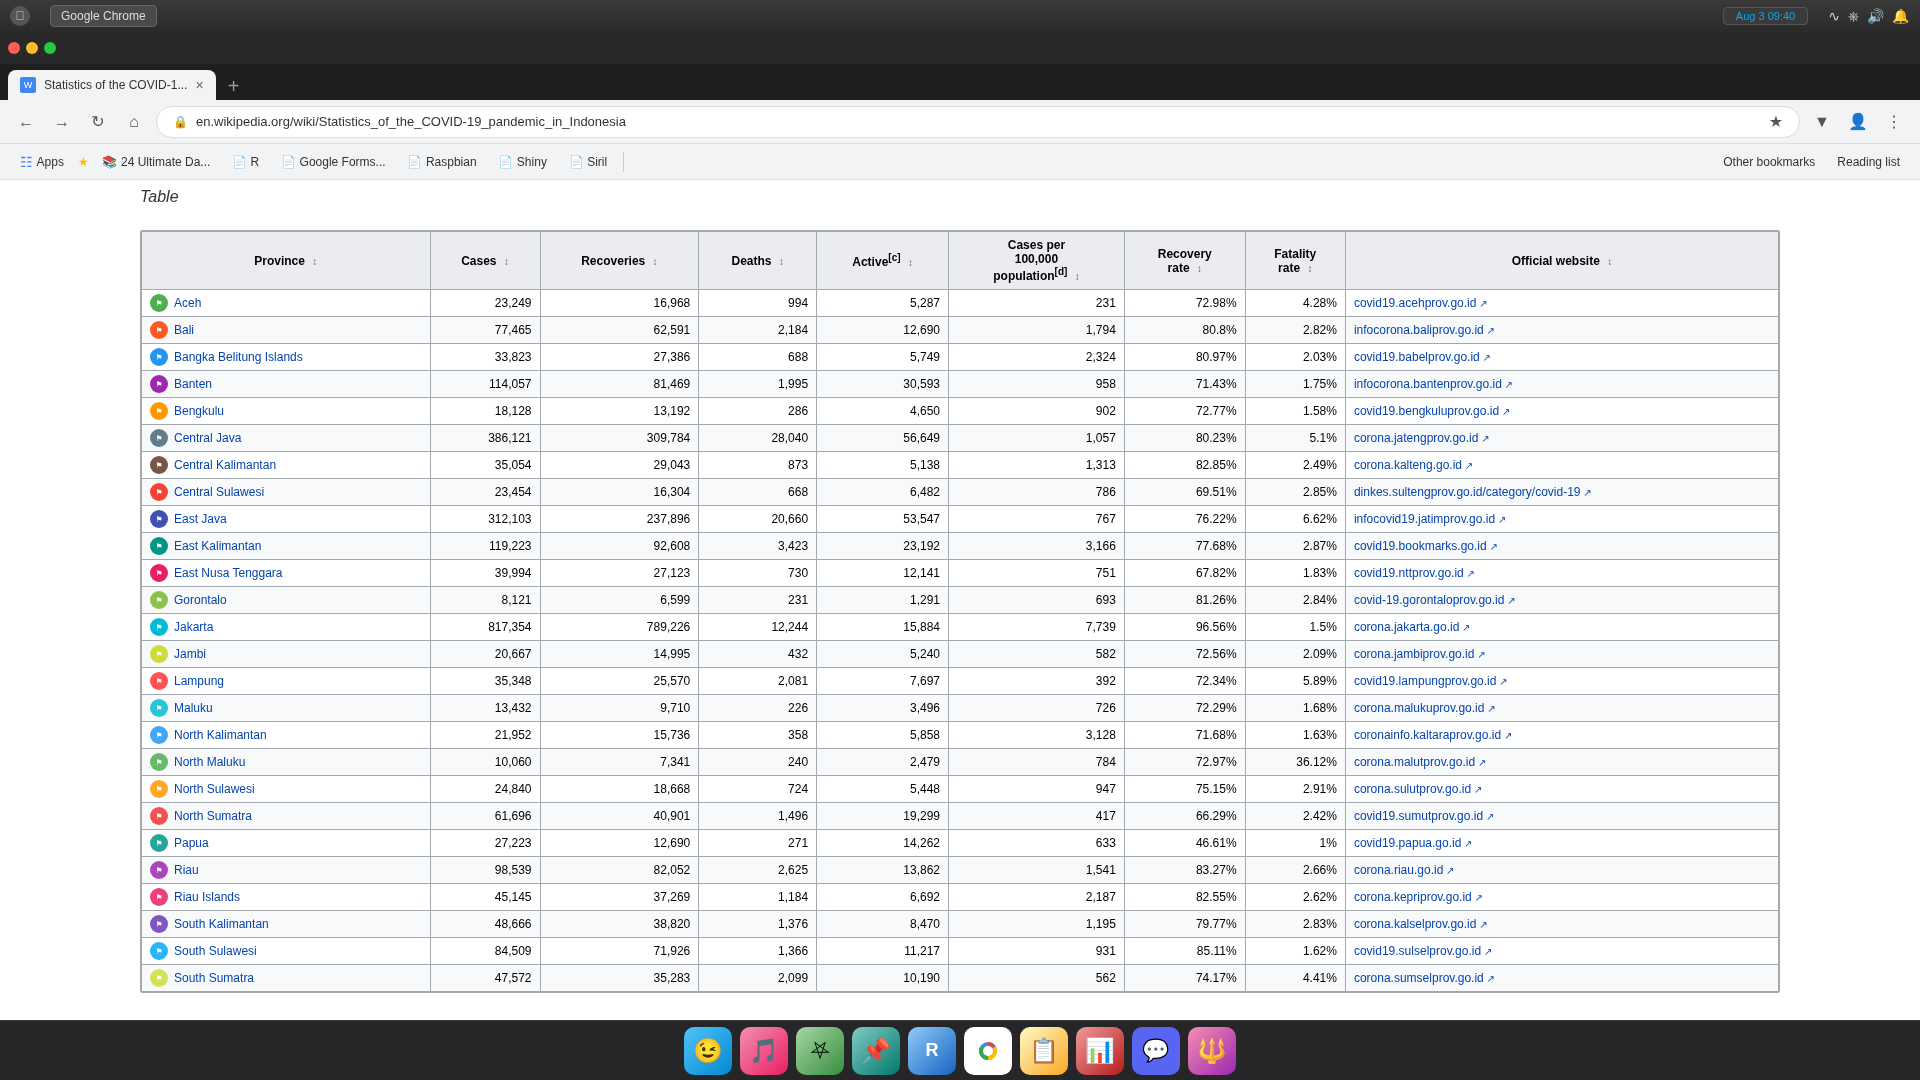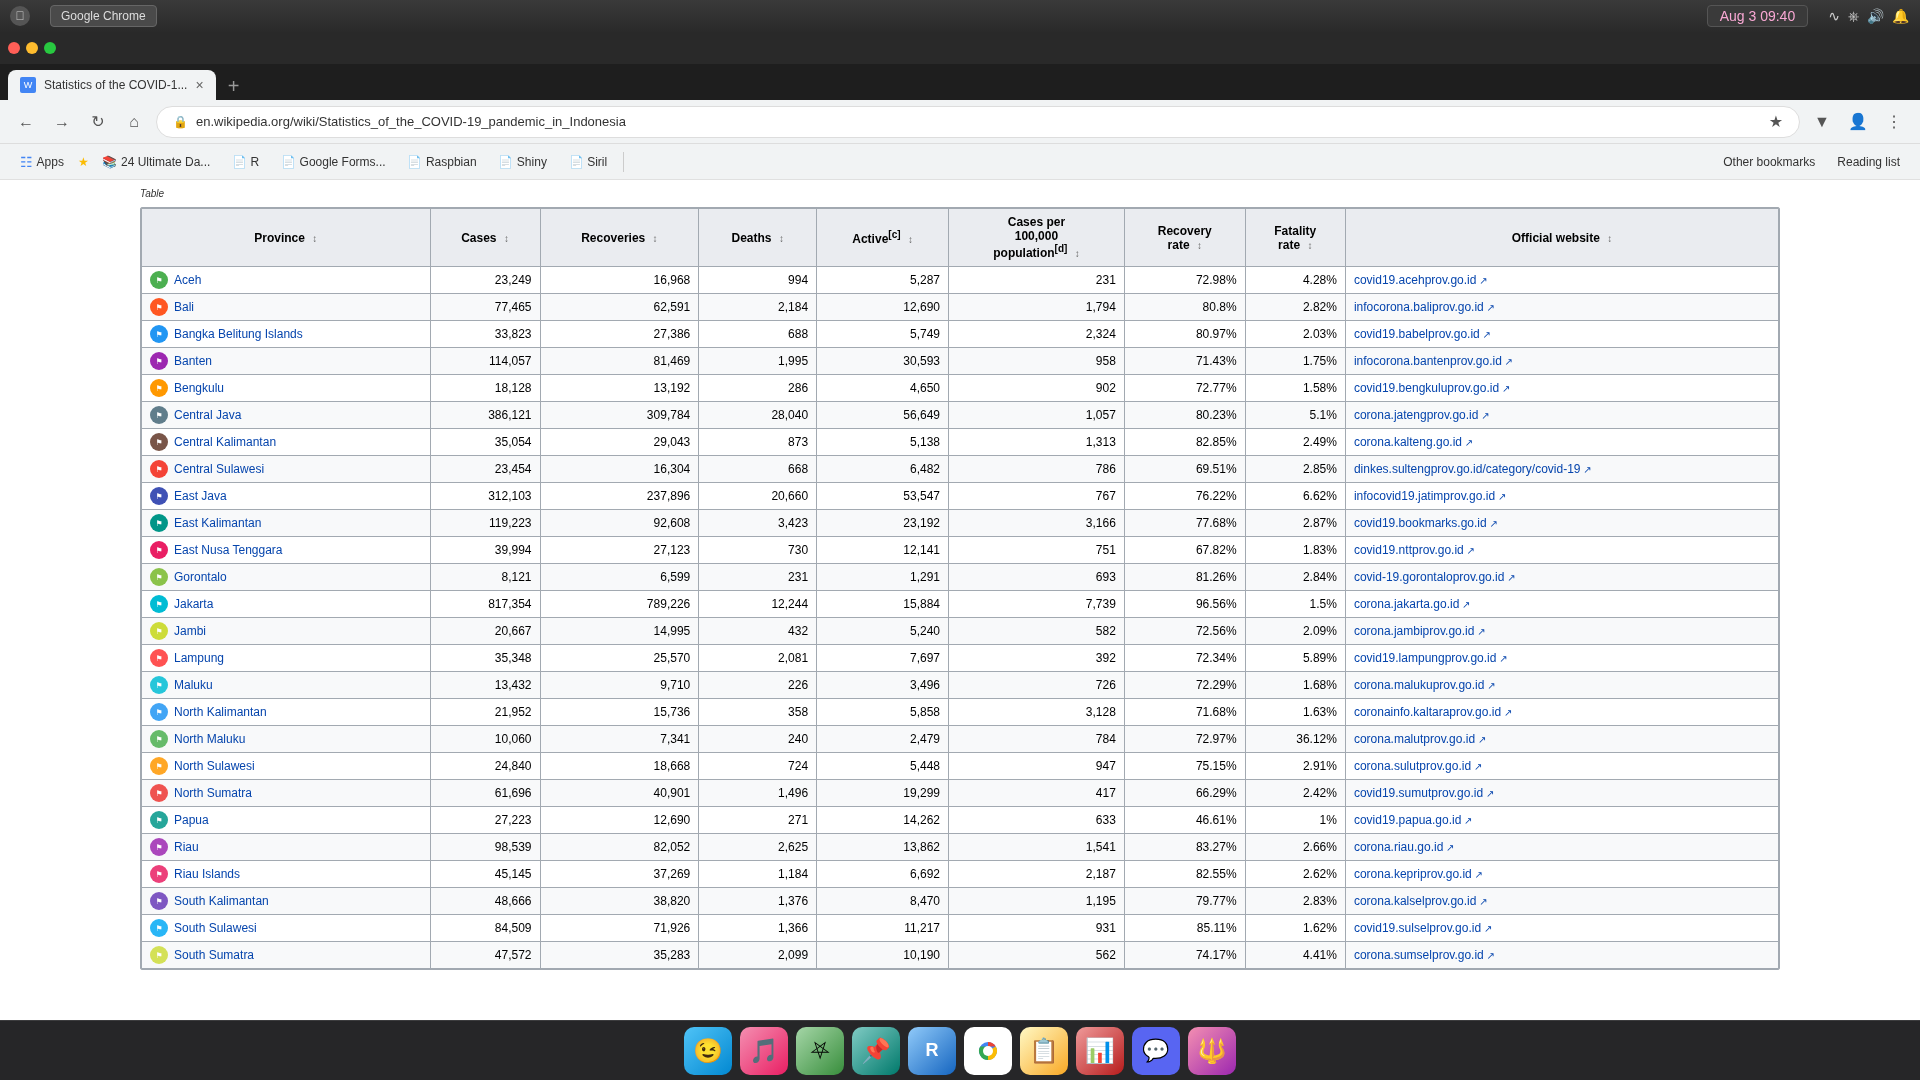--- a/index.html
+++ b/index.html
@@ -25,22 +25,22 @@
       background: #4a4a4a;
       border: 1px solid #666;
       border-radius: 4px;
       color: #ddd;
       font-size: 12px;
       padding: 2px 10px;
       height: 22px;
     }
     .macos-time {
       margin-left: auto;
-      color: #f9a8d4;
-      font-size: 14px;
+      color: #0ea5e9;
+      font-size: 11px;
       background: #3a3a3a;
       padding: 2px 12px;
       border-radius: 4px;
       border: 1px solid #555;
     }
     .macos-icons {
       display: flex; gap: 8px; align-items: center;
     }
     .macos-icon-sm { color: #ccc; font-size: 14px; }
 
@@ -134,23 +134,23 @@
 
     
     .main-content {
       background: white;
       height: calc(1080px - 32px - 32px - 36px - 44px - 36px - 60px);
       overflow-y: auto;
       padding: 8px 140px;
     }
 
     .page-header {
-      font-size: 10px;
+      font-size: 16px;
       color: #333;
-      margin-bottom: 8px;
+      margin-bottom: 24px;
       font-style: italic;
     }
 
     
     .wiki-table-container {
       border: 1px solid #a2a9b1;
       border-radius: 2px;
       overflow: hidden;
       font-size: 13px;
     }

